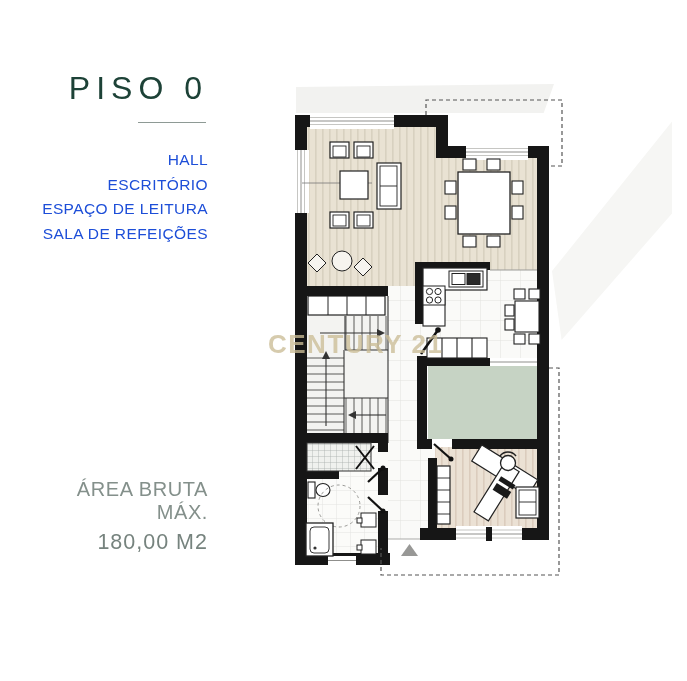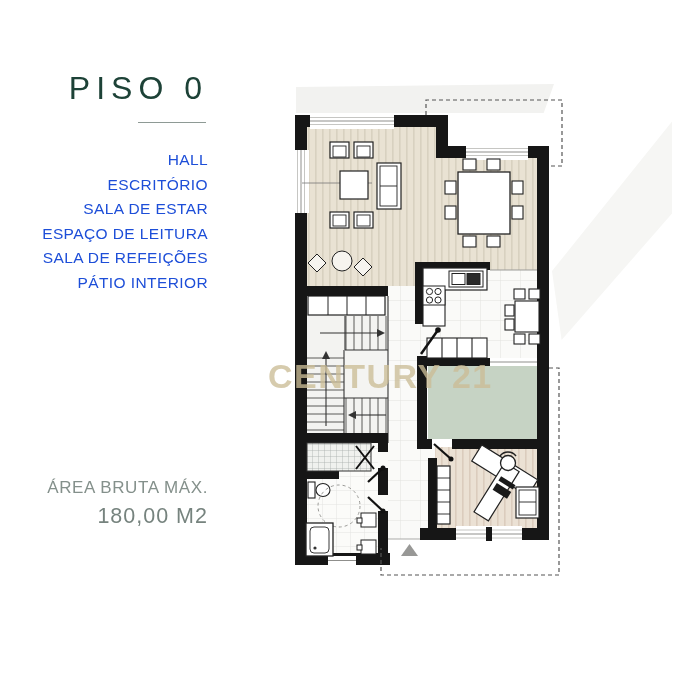--- a/index.html
+++ b/index.html
@@ -11,24 +11,24 @@
   #shade-right{left:552px;top:110px;width:120px;height:230px;background:#f6f6f4;
              clip-path:polygon(0 70%,100% 5%,100% 45%,8% 100%);}
   #plan-svg{position:absolute;left:0;top:0;z-index:1;}
   #info-panel{position:absolute;left:30px;top:0;width:178px;text-align:right;z-index:2;}
   #floor-title{margin-top:70px;font-size:32px;font-weight:500;letter-spacing:6px;
                color:#1d4237;line-height:36px;}
   #title-divider{width:68px;border-top:1.5px solid #8e9a95;margin:16px 2px 0 auto;height:0;}
   #room-list{margin-top:25px;font-size:15.5px;line-height:24.6px;color:#1d4ed8;
              letter-spacing:0.4px;}
   #area-block{position:absolute;left:30px;top:478px;width:178px;text-align:right;z-index:2;}
-  #area-label{font-size:17px;color:#84908b;letter-spacing:0.6px;}
+  #area-label{font-size:20px;color:#84908b;letter-spacing:0.6px;}
   #area-value{margin-top:6px;font-size:21.5px;color:#76837e;letter-spacing:1px;}
-  #watermark{position:absolute;left:268px;top:329px;z-index:3;font-size:34px;font-weight:bold;
-             letter-spacing:1.5px;color:rgba(203,188,150,0.78);white-space:nowrap;margin-top:28px;}
+  #watermark{position:absolute;left:268px;top:329px;z-index:3;font-size:26px;font-weight:bold;
+             letter-spacing:1.5px;color:rgba(203,188,150,0.78);white-space:nowrap;}
 </style>
 </head>
 <body>
 
 <div id="stage">
 
   <div id="shade-top" class="shade"></div>
   <div id="shade-right" class="shade"></div>
 
   <svg id="plan-svg" width="687" height="681" viewBox="0 0 687 681">
@@ -287,24 +287,22 @@
     <path d="M388 539H420" stroke="#ababa8" stroke-width="1" fill="none"></path>
     <polygon points="401,556 418,556 409.5,544" fill="#989896"></polygon>
   </svg>
 
   <div id="info-panel">
     <div id="floor-title">PISO 0</div>
     <div id="title-divider"></div>
     <div id="room-list">
       <div>HALL</div>
       <div>ESCRITÓRIO</div>
-      <div>SALA DE ESTAR</div>
       <div>ESPAÇO DE LEITURA</div>
       <div>SALA DE REFEIÇÕES</div>
-      <div>PÁTIO INTERIOR</div>
     </div>
   </div>
 
   <div id="area-block">
     <div id="area-label">ÁREA BRUTA MÁX.</div>
     <div id="area-value">180,00 M2</div>
   </div>
 
   <div id="watermark">CENTURY 21</div>
 

